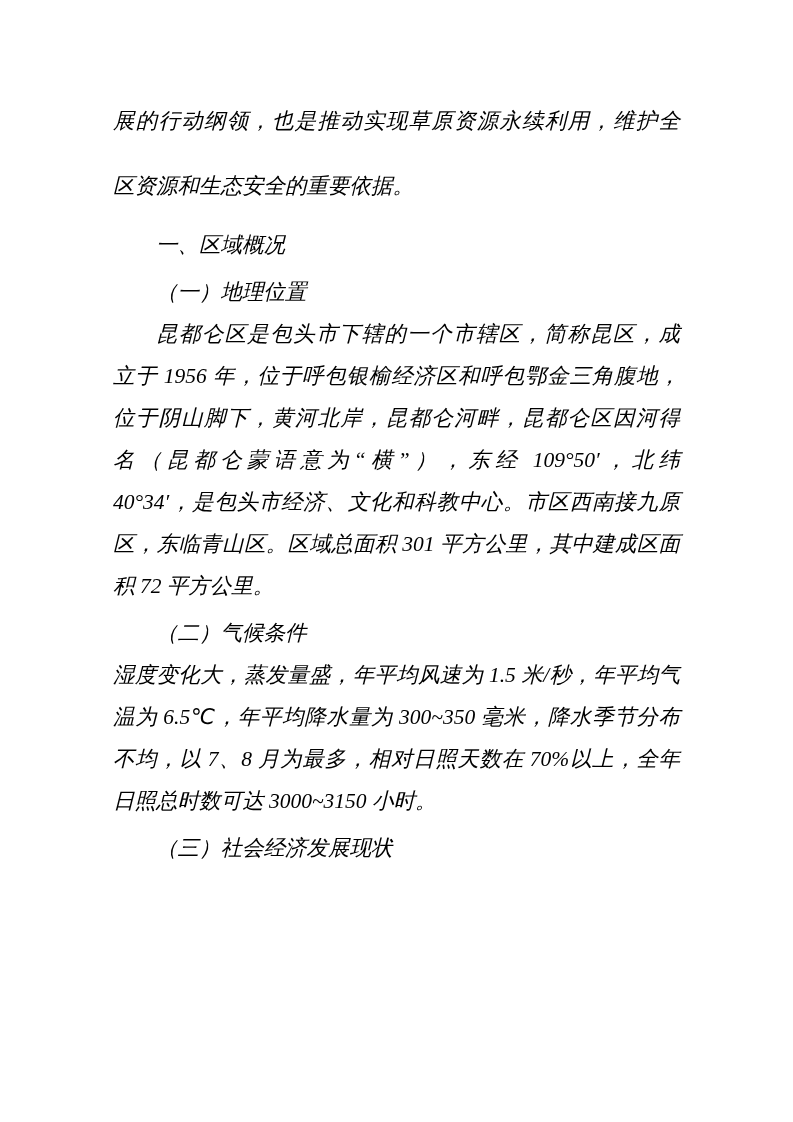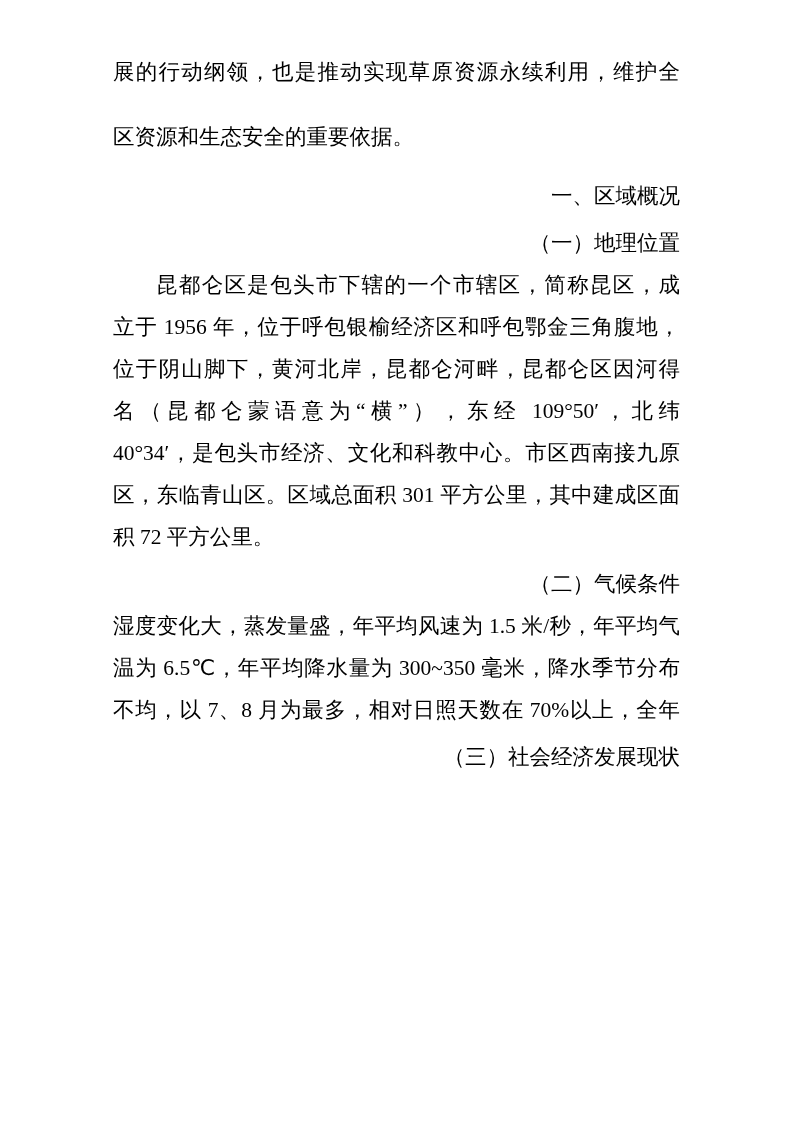--- a/index.html
+++ b/index.html
@@ -1,31 +1,31 @@
 <!DOCTYPE html>
 <html><head>
 <meta charset="utf-8">
 <style>
   html,body{margin:0;padding:0;background:#ffffff;}
   .page{
     width:793px;height:1122px;background:#ffffff;position:relative;
     overflow:hidden;margin:0 auto;
   }
   .content{
-    padding:40px 113px 0 113px;
+    padding:89px 113px 0 113px;
     font-family:"Liberation Serif","DejaVu Sans",serif;
-    font-size:21.5px;color:#000000;
+    font-size:21.5px;color:#000000;font-style:italic;
     -webkit-font-smoothing:antialiased;
   }
   .block{margin:0;padding:0;}
   .block.heading{margin-top:5px;}
   .line{line-height:42px;text-align:left;}
   .p-intro .line{line-height:65px;}
   .line.just{text-align:justify;text-align-last:justify;}
-  .line.indent{text-indent:43px;text-align:right;}
+  .line.indent{text-indent:43px;}
 </style>
 </head>
 <body>
 
 <div class="page">
   <div class="content" id="doc">
       <div class="block paragraph p-intro">
         <div class="line just">展的行动纲领，也是推动实现草原资源永续利用，维护全</div>
         <div class="line">区资源和生态安全的重要依据。</div>
       </div>
@@ -44,20 +44,21 @@
         <div class="line just">区，东临青山区。区域总面积 301 平方公里，其中建成区面</div>
         <div class="line">积 72 平方公里。</div>
       </div>
       <div class="block heading">
         <div class="line indent">（二）气候条件</div>
       </div>
       <div class="block paragraph">
         <div class="line just">湿度变化大，蒸发量盛，年平均风速为 1.5 米/秒，年平均气</div>
         <div class="line just">温为 6.5℃，年平均降水量为 300~350 毫米，降水季节分布</div>
         <div class="line just">不均，以 7、8 月为最多，相对日照天数在 70%以上，全年</div>
+        <div class="line">日照总时数可达 3000~3150 小时。</div>
       </div>
       <div class="block heading">
         <div class="line indent">（三）社会经济发展现状</div>
       </div>
       <div class="block paragraph">
       </div>
     </div>
 </div>
 
 </body></html>

